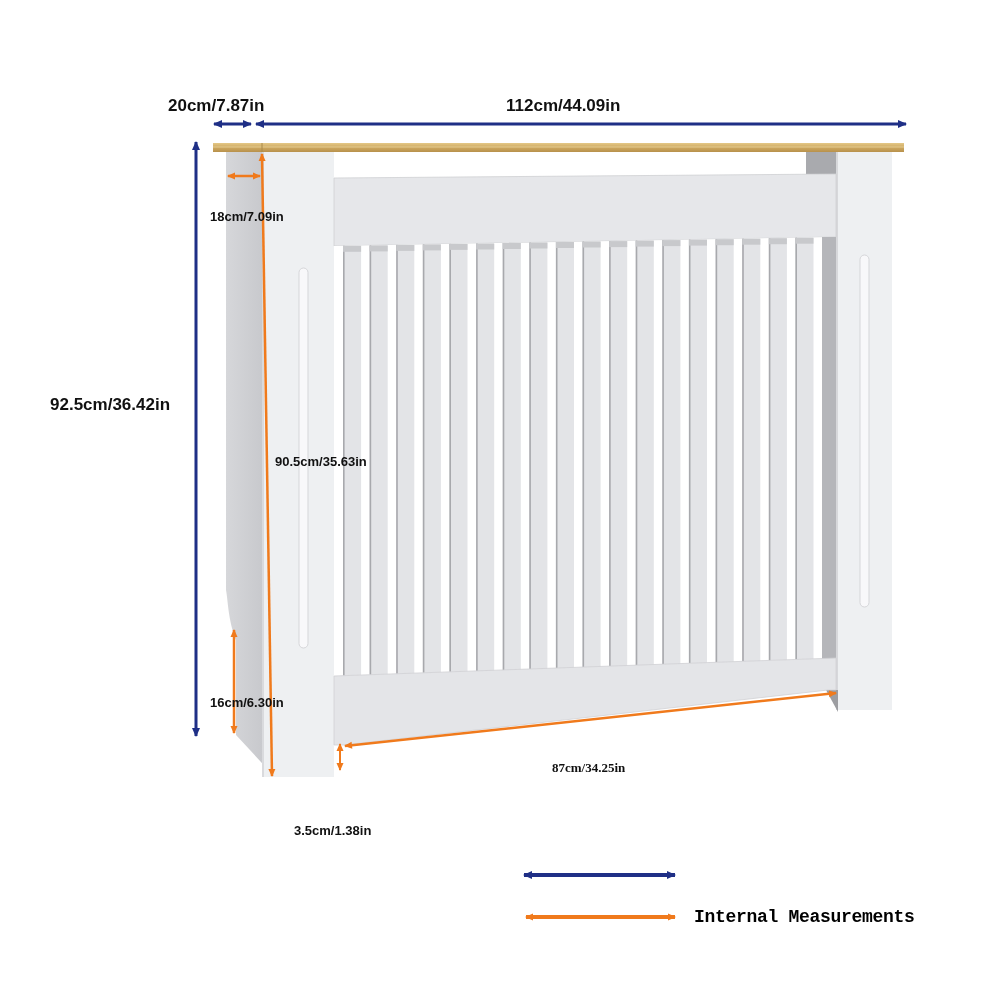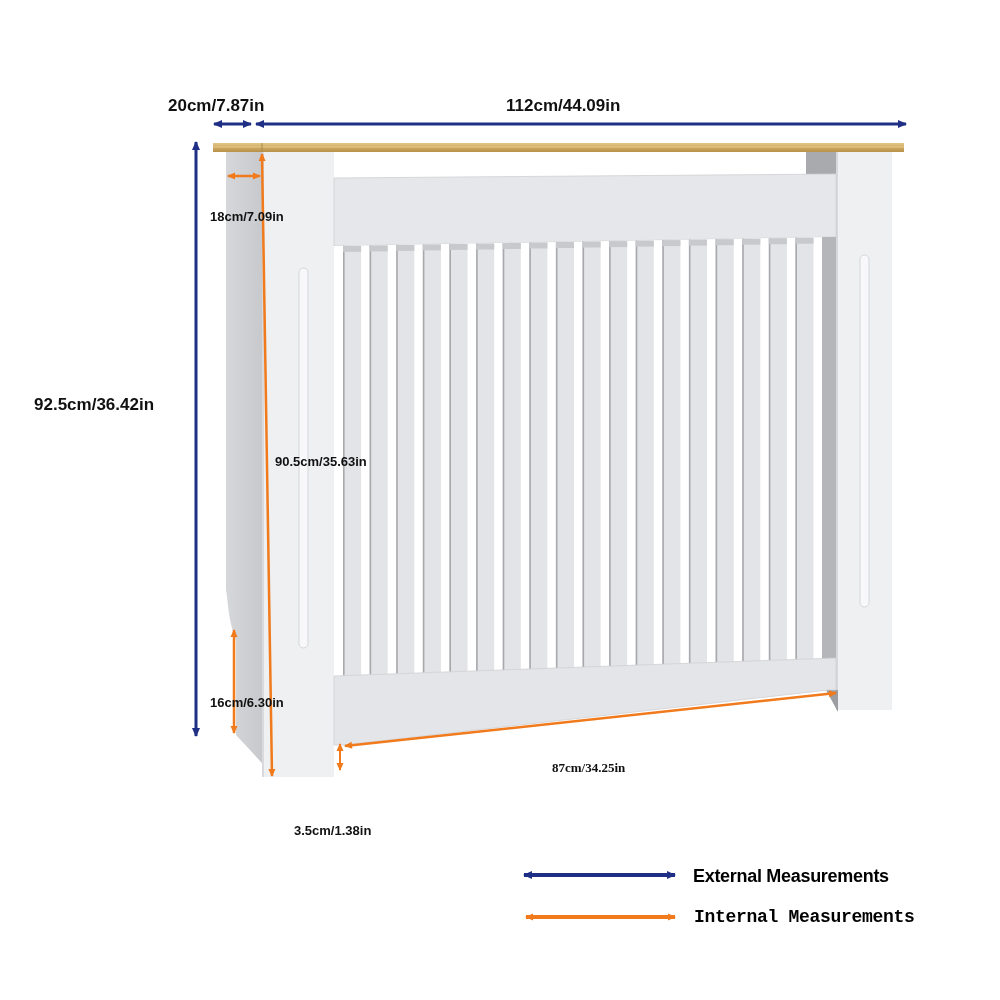--- a/index.html
+++ b/index.html
@@ -148,24 +148,23 @@
 
     <g>
       <line x1="524" y1="875" x2="675" y2="875" stroke="#1f2f86" stroke-width="4" marker-start="url(#bArrowStart)" marker-end="url(#bArrowEnd)"></line>
       <line x1="526" y1="917" x2="675" y2="917" stroke="#f07a1c" stroke-width="4" marker-start="url(#oArrowStart)" marker-end="url(#oArrowEnd)"></line>
     </g>
   </svg>
 
   
   <div class="lbl lbl-lg" style="left:168px; top:97px;">20cm/7.87in</div>
   <div class="lbl lbl-lg" style="left:506px; top:97px;">112cm/44.09in</div>
-  <div class="lbl lbl-lg" style="left:34px; top:396px;text-align:right;">92.5cm/36.42in</div>
+  <div class="lbl lbl-lg" style="left:50px; top:396px;text-align:right;">92.5cm/36.42in</div>
 
   <div class="lbl lbl-sm" style="left:210px; top:186px;">18cm/7.09in</div>
   <div class="lbl lbl-sm" style="left:275px; top:431px;">90.5cm/35.63in</div>
   <div class="lbl lbl-sm" style="left:210px; top:672px;">16cm/6.30in</div>
   <div class="lbl lbl-sm" style="left:552px; top:737px;font-family:Liberation Serif, serif;">87cm/34.25in</div>
   <div class="lbl lbl-sm" style="left:294px; top:800px;">3.5cm/1.38in</div>
 
   
-  <div class="legend-text" style="left:693px; top:866px;">External Measurements</div>
   <div class="legend-text" style="left:694px; top:907px;font-family:Liberation Mono, monospace;">Internal Measurements</div>
 </div>
 
 </body></html>

